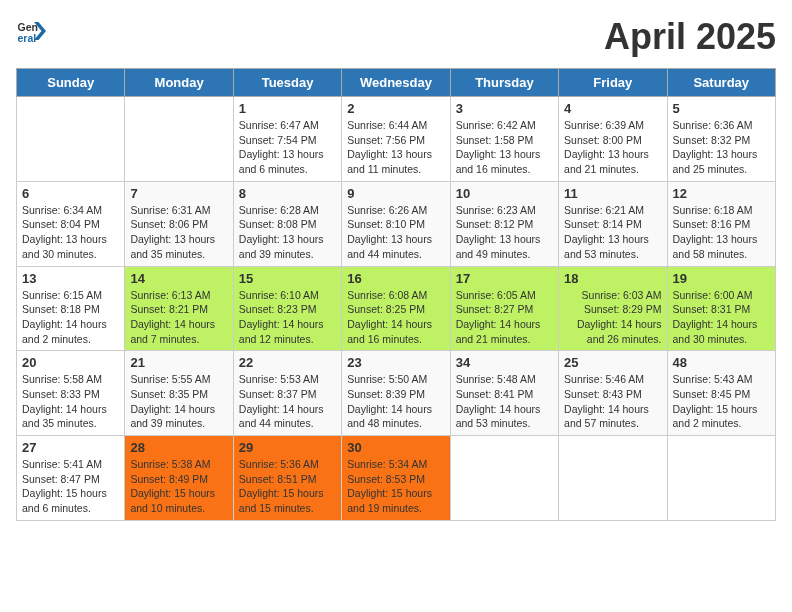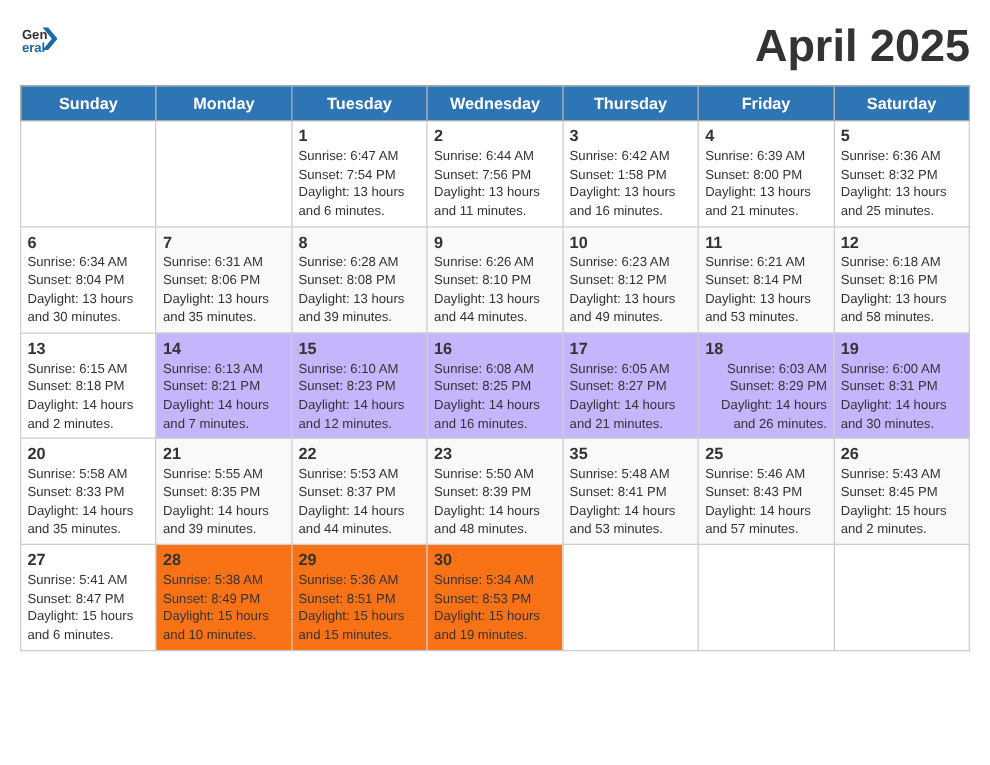--- a/index.html
+++ b/index.html
@@ -85,21 +85,21 @@
       background-color: #f9f9f9;
     }
     .calendar tr td:first-child {
       background-color: inherit;
     }
     .empty-cell {
       background: #fff !important;
     }
     .row-bg-1 td { background-color: #fff; }
     .row-bg-2 td { background-color: #f0f4f8; }
-    .row-bg-3 td { background-color: #c4b5fd; }
+    .row-bg-3 td { background-color: #bef264; }
     .row-bg-4 td { background-color: #f0f4f8; }
     .row-bg-5 td { background-color: #f97316; }
   </style>
 </head>
 <body>
 
 <div class="header-area">
   <div class="logo">
     <svg class="logo-icon" viewBox="0 0 40 40">
       <text x="2" y="20" font-size="14" font-weight="bold" fill="#333">Gen</text>
@@ -266,33 +266,33 @@
 Sunset: 8:37 PM
 Daylight: 14 hours and 44 minutes.</div>
         </td>
         <td>
           <span class="day-number">23</span>
           <div class="day-info" style="white-space: pre-line;">Sunrise: 5:50 AM
 Sunset: 8:39 PM
 Daylight: 14 hours and 48 minutes.</div>
         </td>
         <td>
-          <span class="day-number">35</span>
+          <span class="day-number">34</span>
           <div class="day-info" style="white-space: pre-line;">Sunrise: 5:48 AM
 Sunset: 8:41 PM
 Daylight: 14 hours and 53 minutes.</div>
         </td>
         <td>
           <span class="day-number">25</span>
           <div class="day-info" style="white-space: pre-line;">Sunrise: 5:46 AM
 Sunset: 8:43 PM
 Daylight: 14 hours and 57 minutes.</div>
         </td>
         <td>
-          <span class="day-number">26</span>
+          <span class="day-number">48</span>
           <div class="day-info" style="white-space: pre-line;">Sunrise: 5:43 AM
 Sunset: 8:45 PM
 Daylight: 15 hours and 2 minutes.</div>
         </td>
       </tr>
       <tr class="row-bg-5">
         <td>
           <span class="day-number">27</span>
           <div class="day-info" style="white-space: pre-line;">Sunrise: 5:41 AM
 Sunset: 8:47 PM

